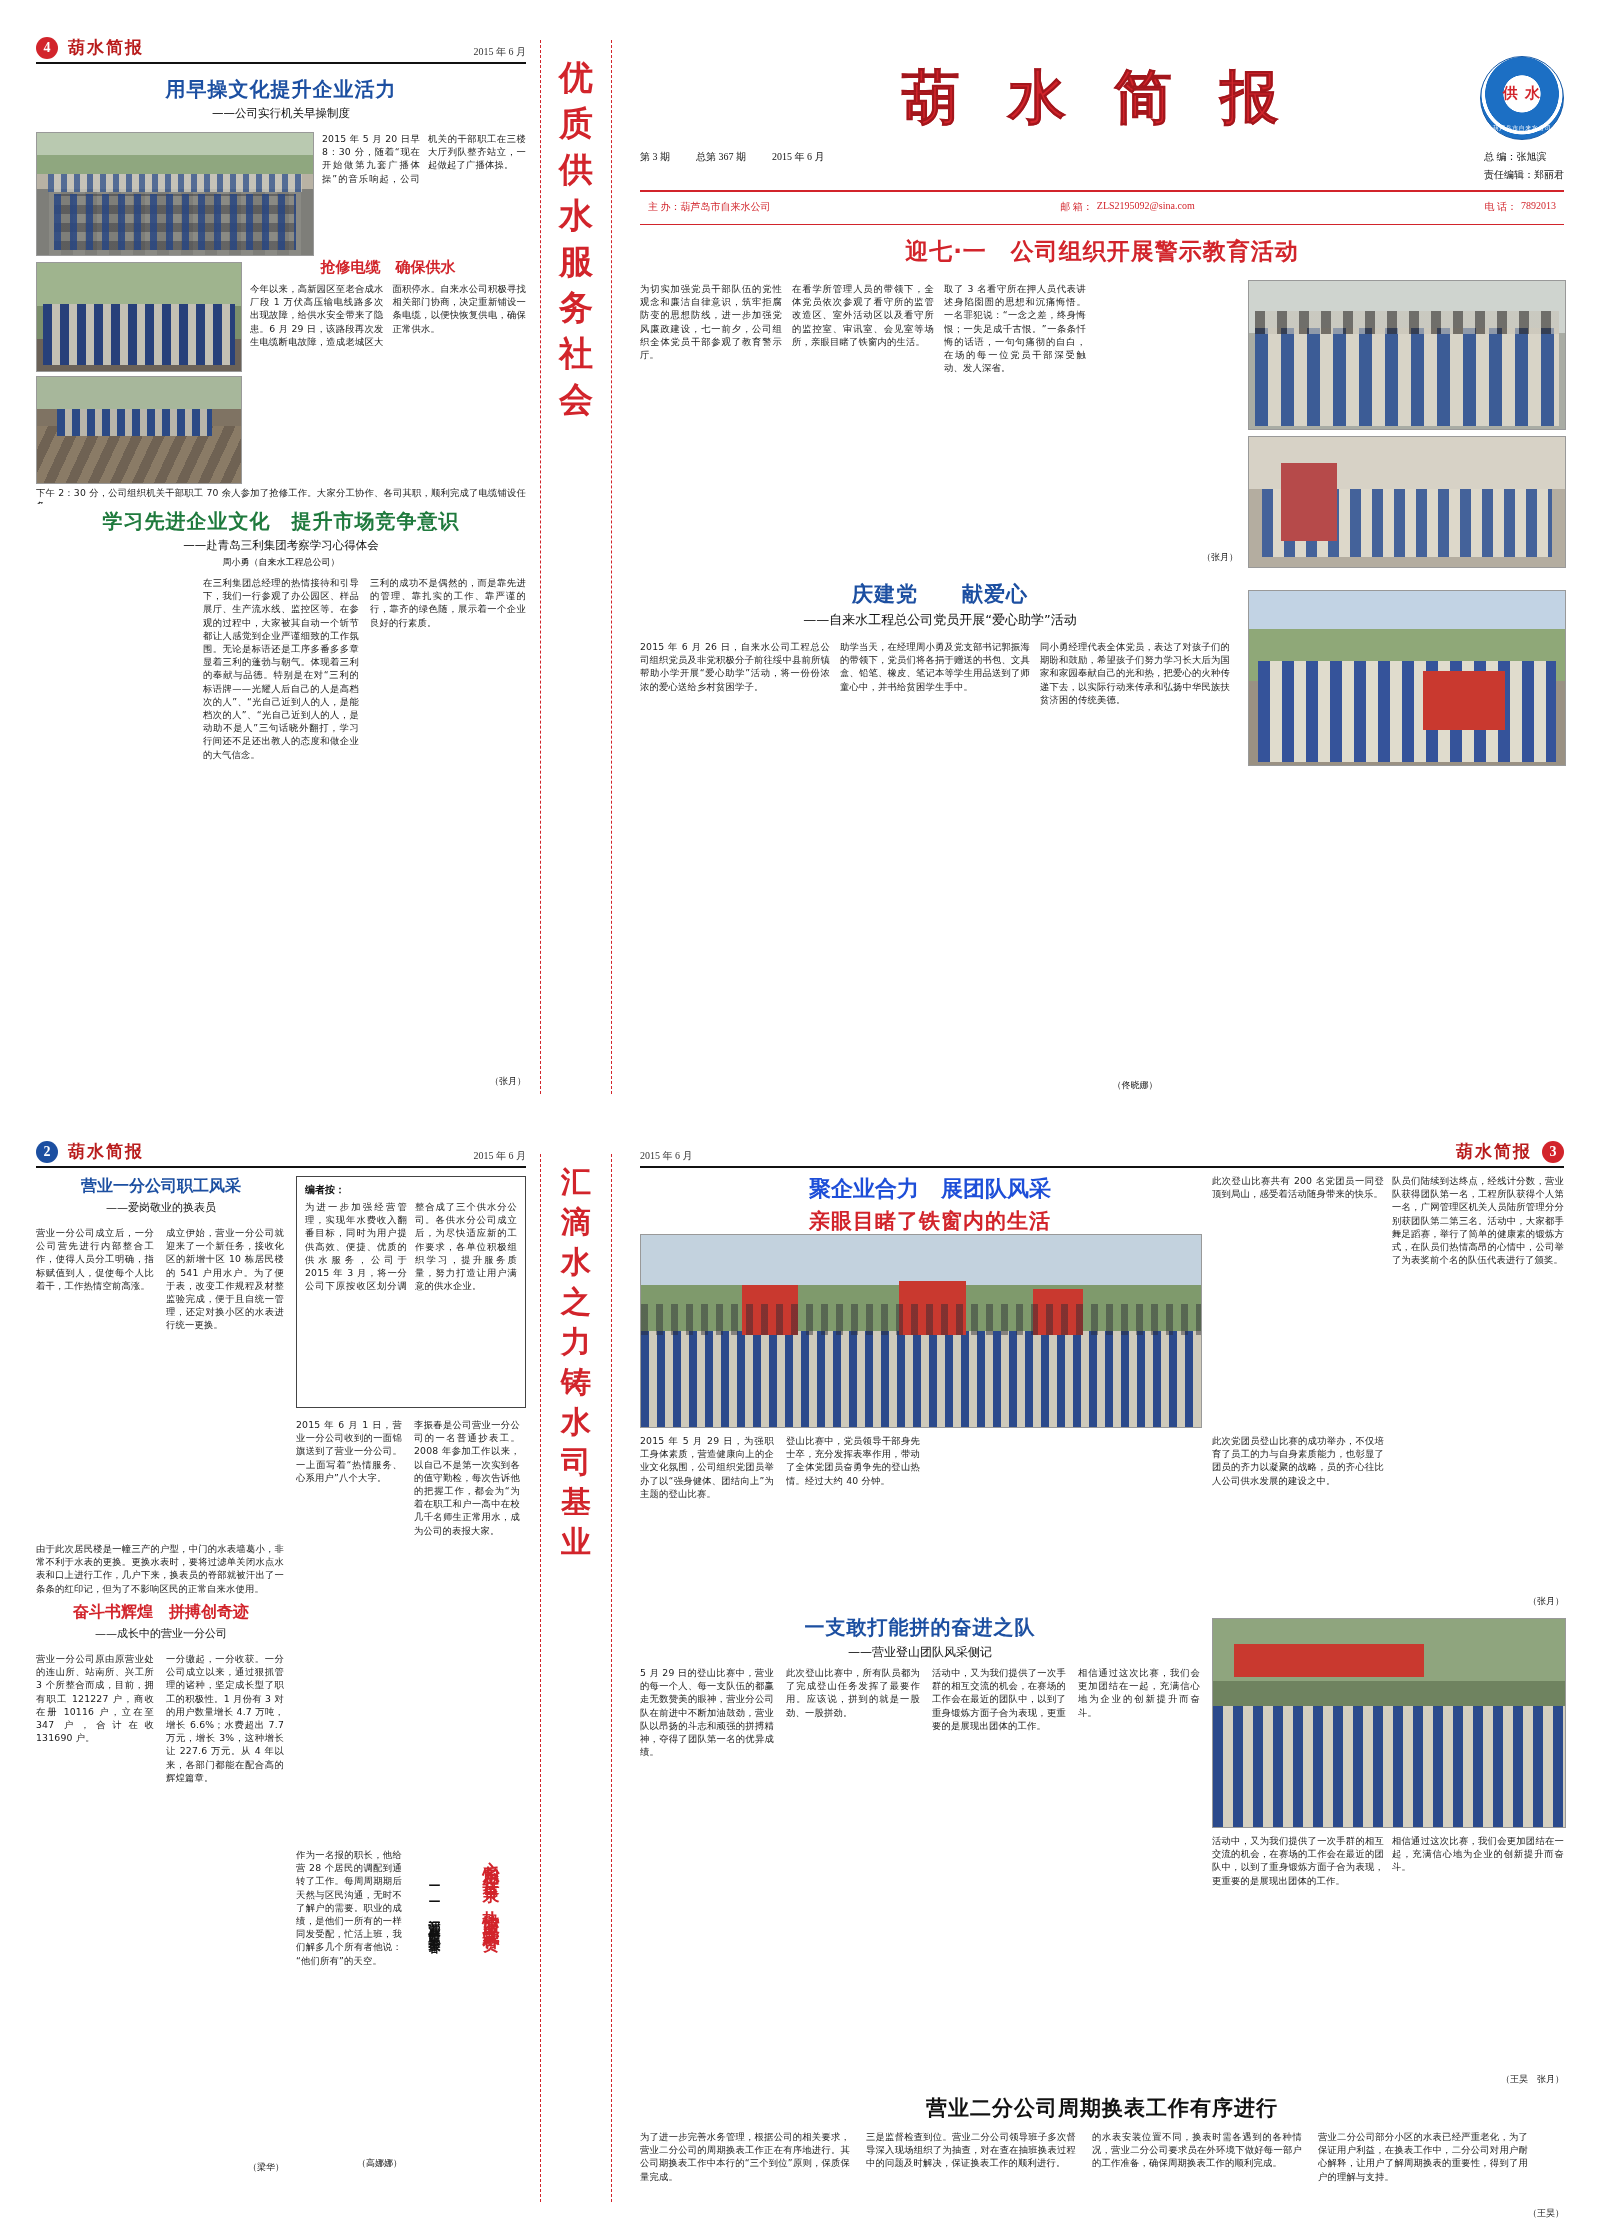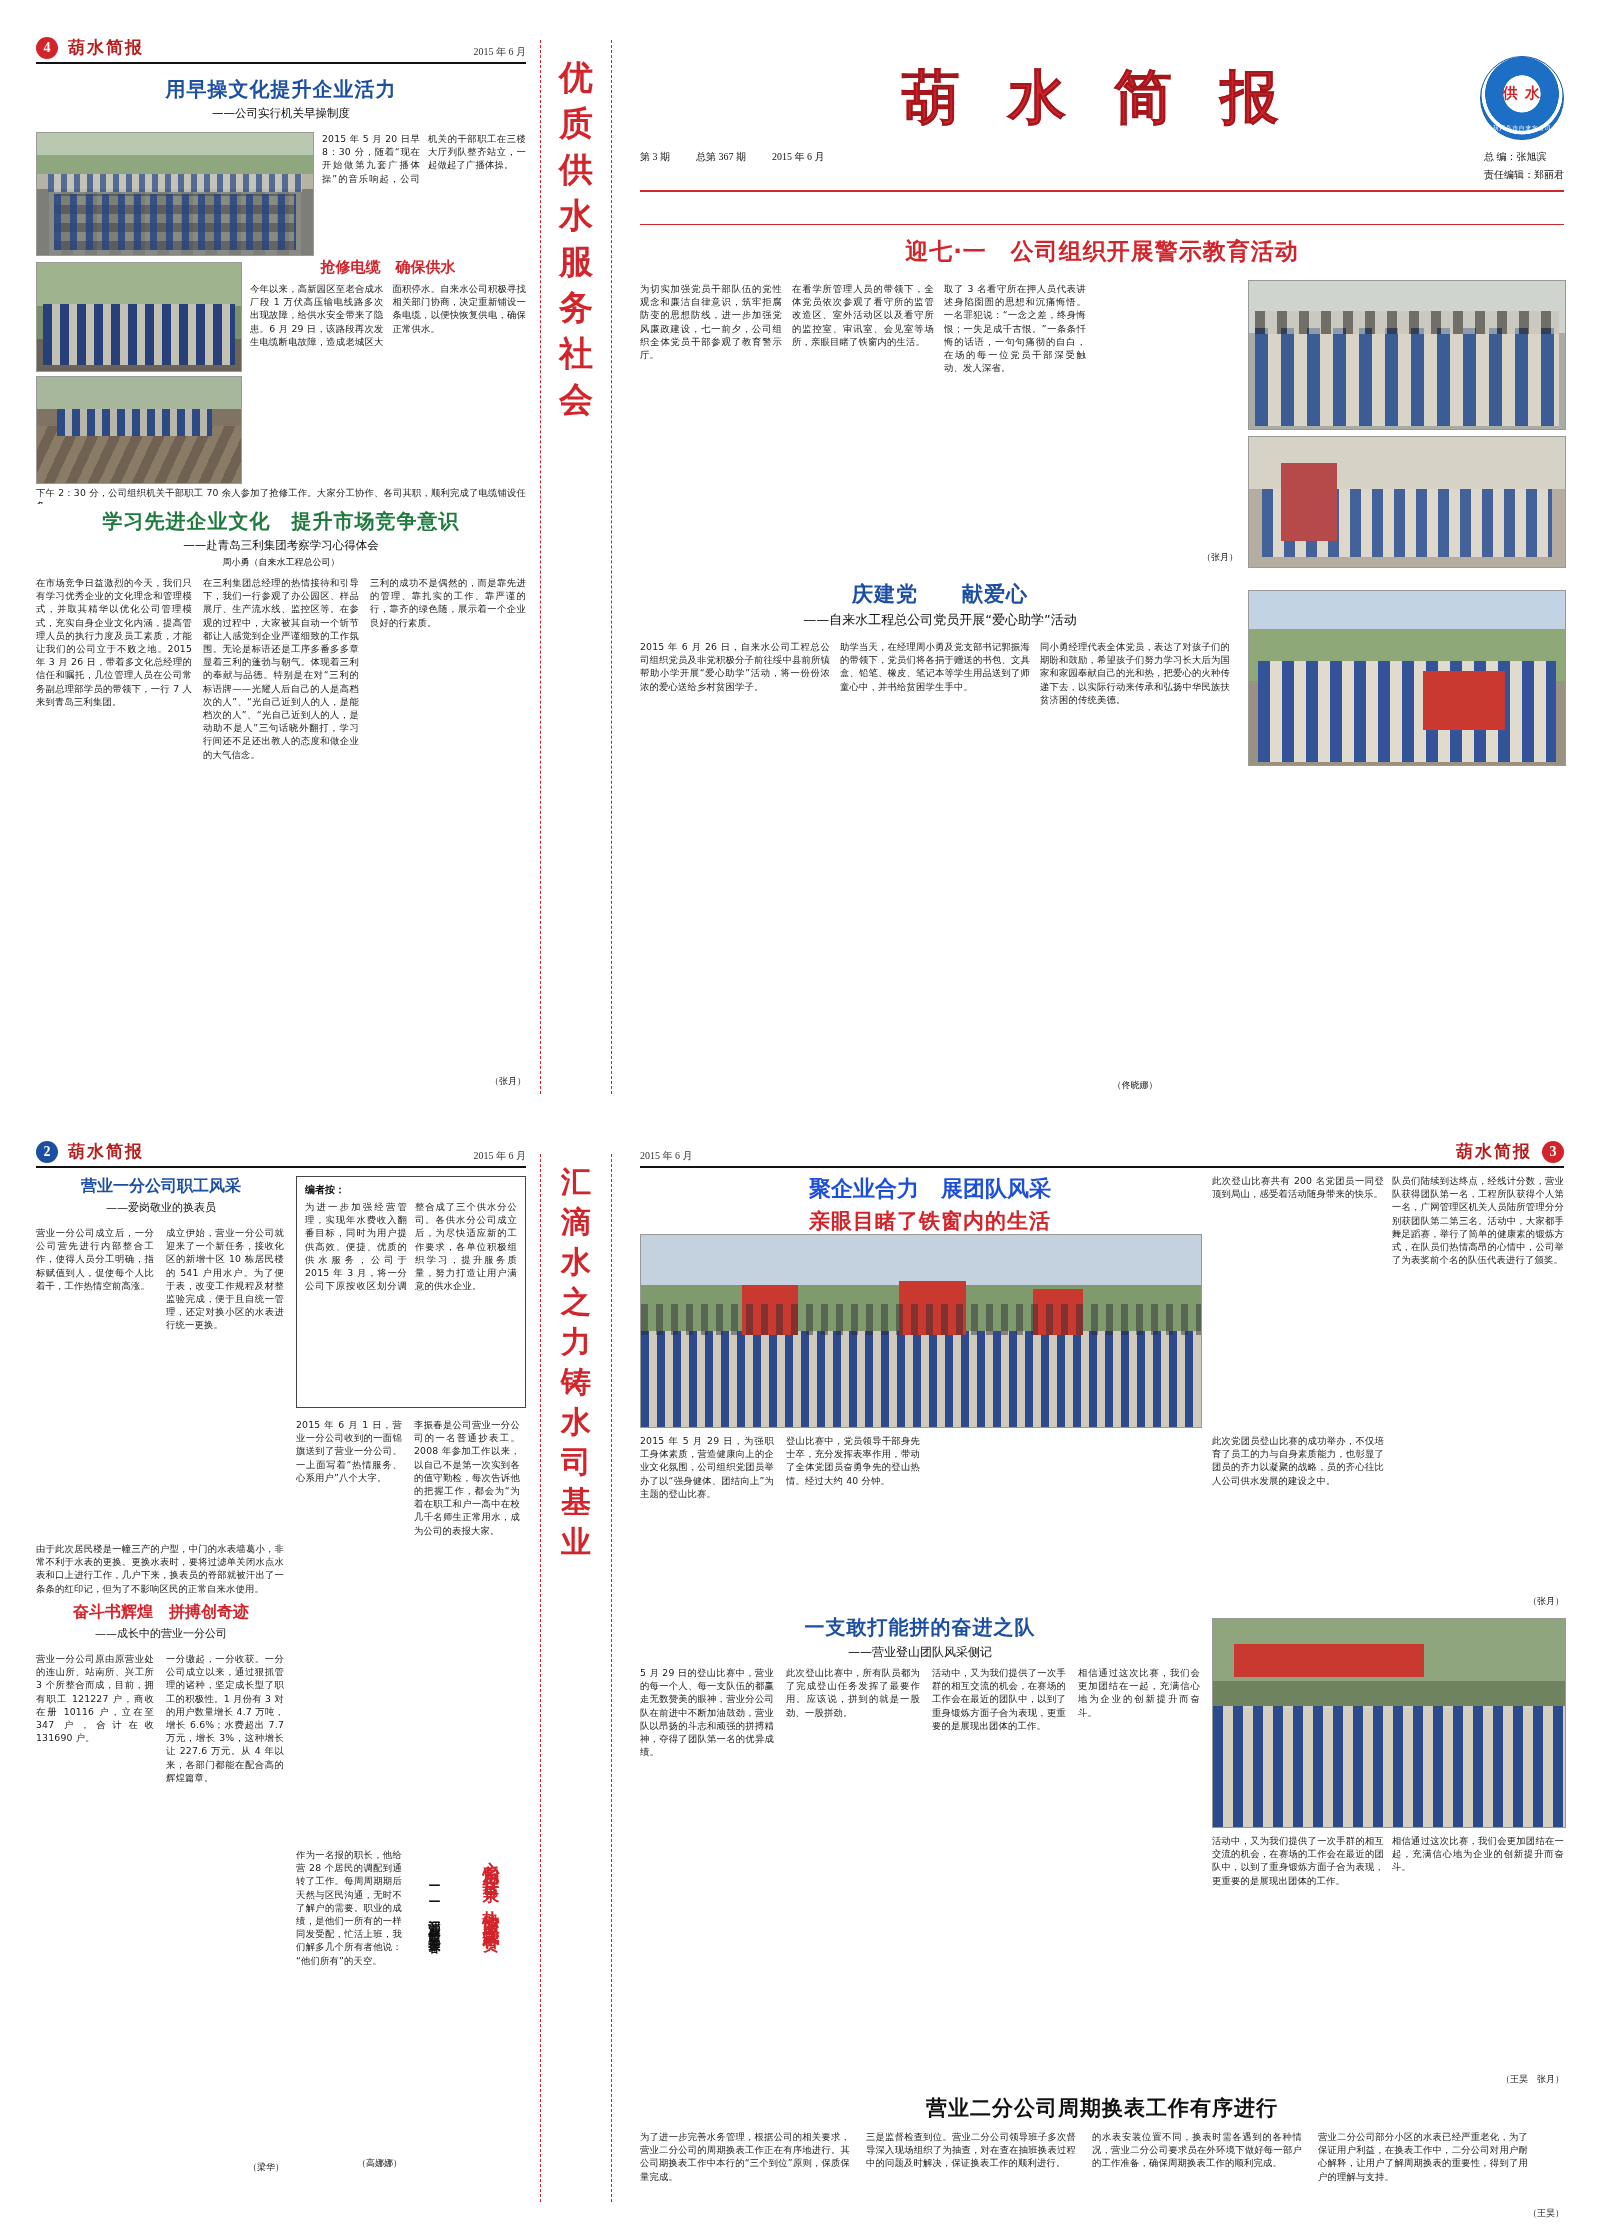--- a/index.html
+++ b/index.html
@@ -160,21 +160,20 @@
     </div>
     <div class="body-text" style="position:absolute;left:250px;top:282px;width:276px;height:198px;overflow:hidden;columns:2;column-gap:9px;">今年以来，高新园区至老合成水厂段 1 万伏高压输电线路多次出现故障，给供水安全带来了隐患。6 月 29 日，该路段再次发生电缆断电故障，造成老城区大面积停水。自来水公司积极寻找相关部门协商，决定重新铺设一条电缆，以便快恢复供电，确保正常供水。</div>
     <div class="body-text" style="position:absolute;left:36px;top:486px;width:490px;height:18px;overflow:hidden;">下午 2：30 分，公司组织机关干部职工 70 余人参加了抢修工作。大家分工协作、各司其职，顺利完成了电缆铺设任务。</div>
 
     <div style="position:absolute;left:36px;top:508px;width:490px;">
       <div class="h-main green">学习先进企业文化　提升市场竞争意识</div>
       <div class="h-sub">——赴青岛三利集团考察学习心得体会</div>
       <div class="byline" style="text-align:center;">周小勇（自来水工程总公司）</div>
     </div>
 
-    <div class="body-text" style="position:absolute;left:36px;top:576px;width:156px;height:492px;overflow:hidden;">在市场竞争日益激烈的今天，我们只有学习优秀企业的文化理念和管理模式，并取其精华以优化公司管理模式，充实自身企业文化内涵，提高管理人员的执行力度及员工素质，才能让我们的公司立于不败之地。2015 年 3 月 26 日，带着多文化总经理的信任和嘱托，几位管理人员在公司常务副总理部学员的带领下，一行 7 人来到青岛三利集团。</div>
     <div class="body-text" style="position:absolute;left:203px;top:576px;width:156px;height:492px;overflow:hidden;">在三利集团总经理的热情接待和引导下，我们一行参观了办公园区、样品展厅、生产流水线、监控区等。在参观的过程中，大家被其自动一个斩节都让人感觉到企业严谨细致的工作氛围。无论是标语还是工序多番多多章显着三利的蓬勃与朝气。体现着三利的奉献与品德。特别是在对“三利的标语牌——光耀人后自己的人是高档次的人”、“光自己近到人的人，是能档次的人”、“光自己近到人的人，是动助不是人”三句话晓外翻打，学习行间还不足还出教人的态度和做企业的大气信念。</div>
     <div class="body-text" style="position:absolute;left:370px;top:576px;width:156px;height:492px;overflow:hidden;">三利的成功不是偶然的，而是靠先进的管理、靠扎实的工作、靠严谨的行，靠齐的绿色随，展示着一个企业良好的行素质。</div>
     <div class="byline" style="position:absolute;left:370px;top:1072px;width:156px;text-align:right;">（张月）</div>
 
     <div class="vbanner" style="left:540px;top:40px;height:1040px;">
       <span>优</span>
       <span>质</span>
       <span>供</span>
       <span>水</span>
       <span>服</span>
@@ -199,20 +198,31 @@
         <span class="info-line">2015 年 6 月</span>
       </div>
       <div style="text-align:left;">
         <div class="info-line">总  编：张旭滨</div>
         <div class="info-line" style="margin-top:4px;">责任编辑：郑丽君</div>
       </div>
     </div>
 
     <div style="position:absolute;left:640px;top:190px;width:924px;border-top:2px solid #d2242b;"></div>
 
+    <div class="redbox" style="position:absolute;left:640px;top:196px;width:924px;box-sizing:border-box;border:none;">
+      <span>主  办：葫芦岛市自来水公司</span>
+      <span style="display:flex;gap:4px;">
+        <span>邮  箱：</span>
+        <span>ZLS2195092@sina.com</span>
+      </span>
+      <span style="display:flex;gap:4px;">
+        <span>电  话：</span>
+        <span>7892013</span>
+      </span>
+    </div>
     <div style="position:absolute;left:640px;top:224px;width:924px;border-top:1px solid #d2242b;"></div>
 
     <div style="position:absolute;left:640px;top:236px;width:924px;">
       <div class="h-main red" style="font-size:23px;">迎七·一　公司组织开展警示教育活动</div>
     </div>
 
     <div class="photo" style="left:1248px;top:280px;width:316px;height:148px;position:absolute;">
       <div class="sky" style="background:linear-gradient(#cfd4cf 0 35%, #a9aca4 35% 100%);"></div>
       <div style="position:absolute;left:2%;top:32%;width:96%;height:66%;background:repeating-linear-gradient(90deg,#3c5c96 0 13px,#d8d4c7 13px 26px);"></div>
       <div style="position:absolute;left:2%;top:20%;width:96%;height:16%;background:repeating-linear-gradient(90deg,#2f2a26 0 10px,#c6c2b6 10px 22px);opacity:.6;"></div>

